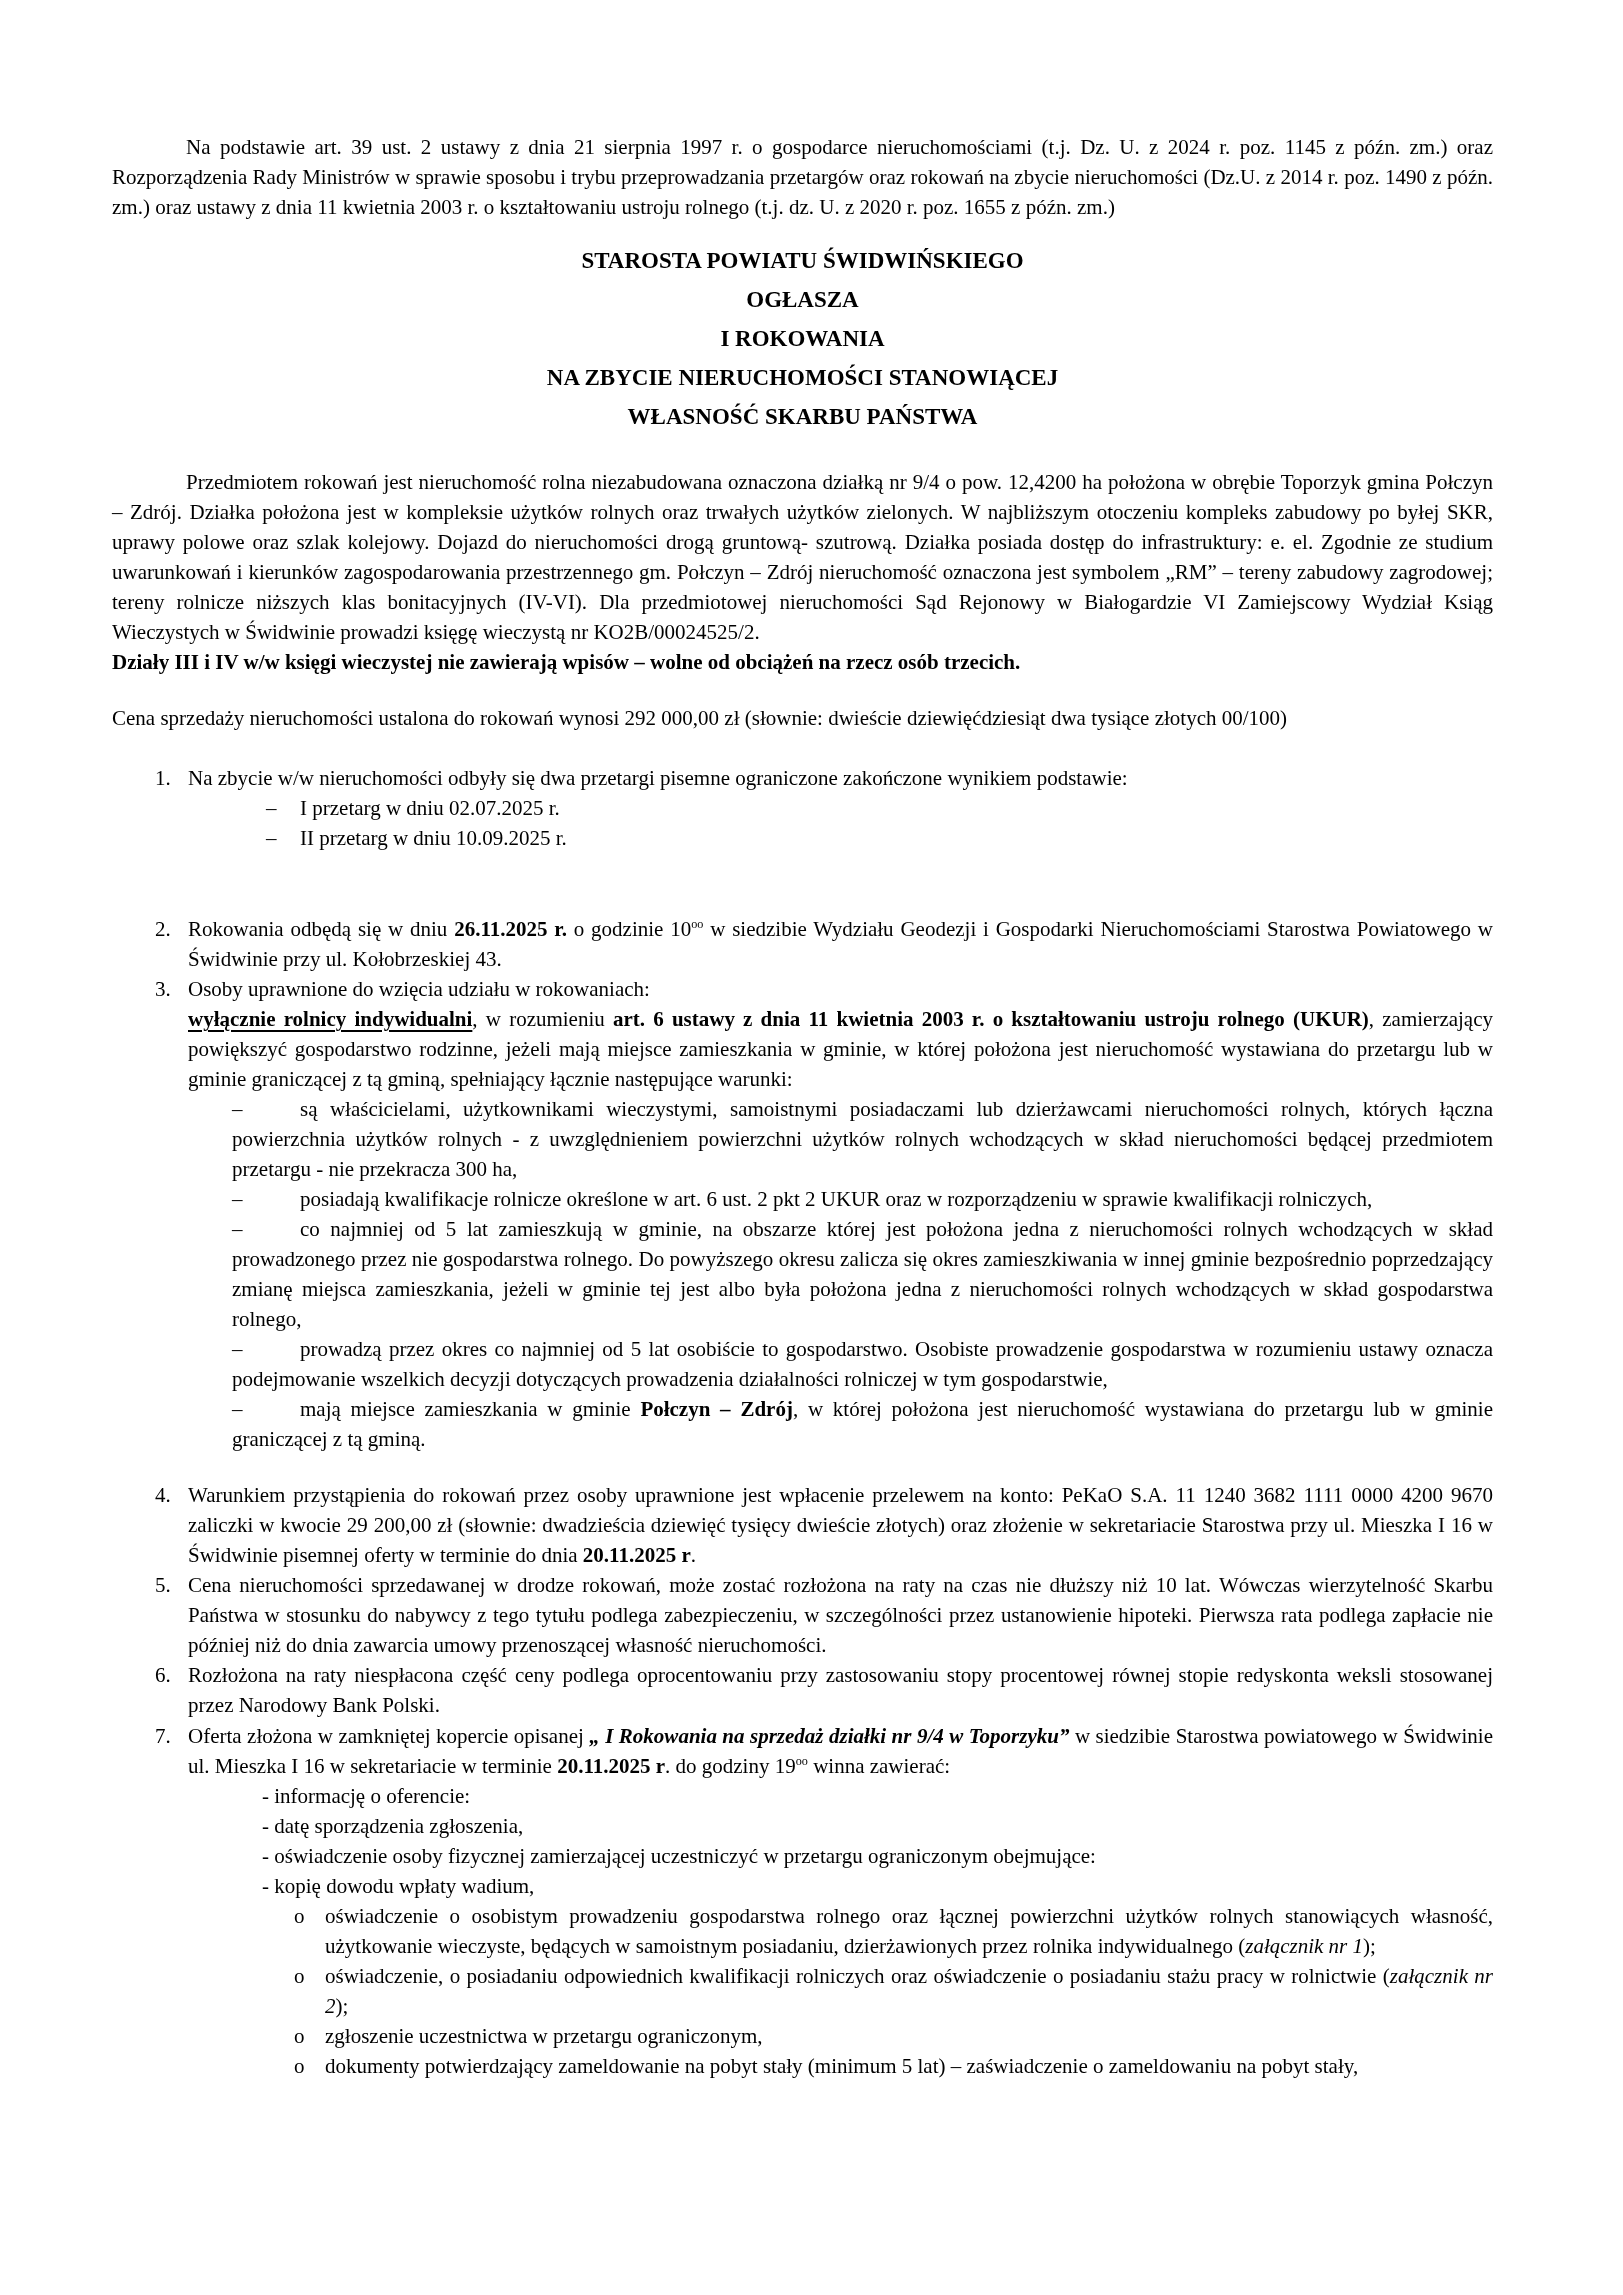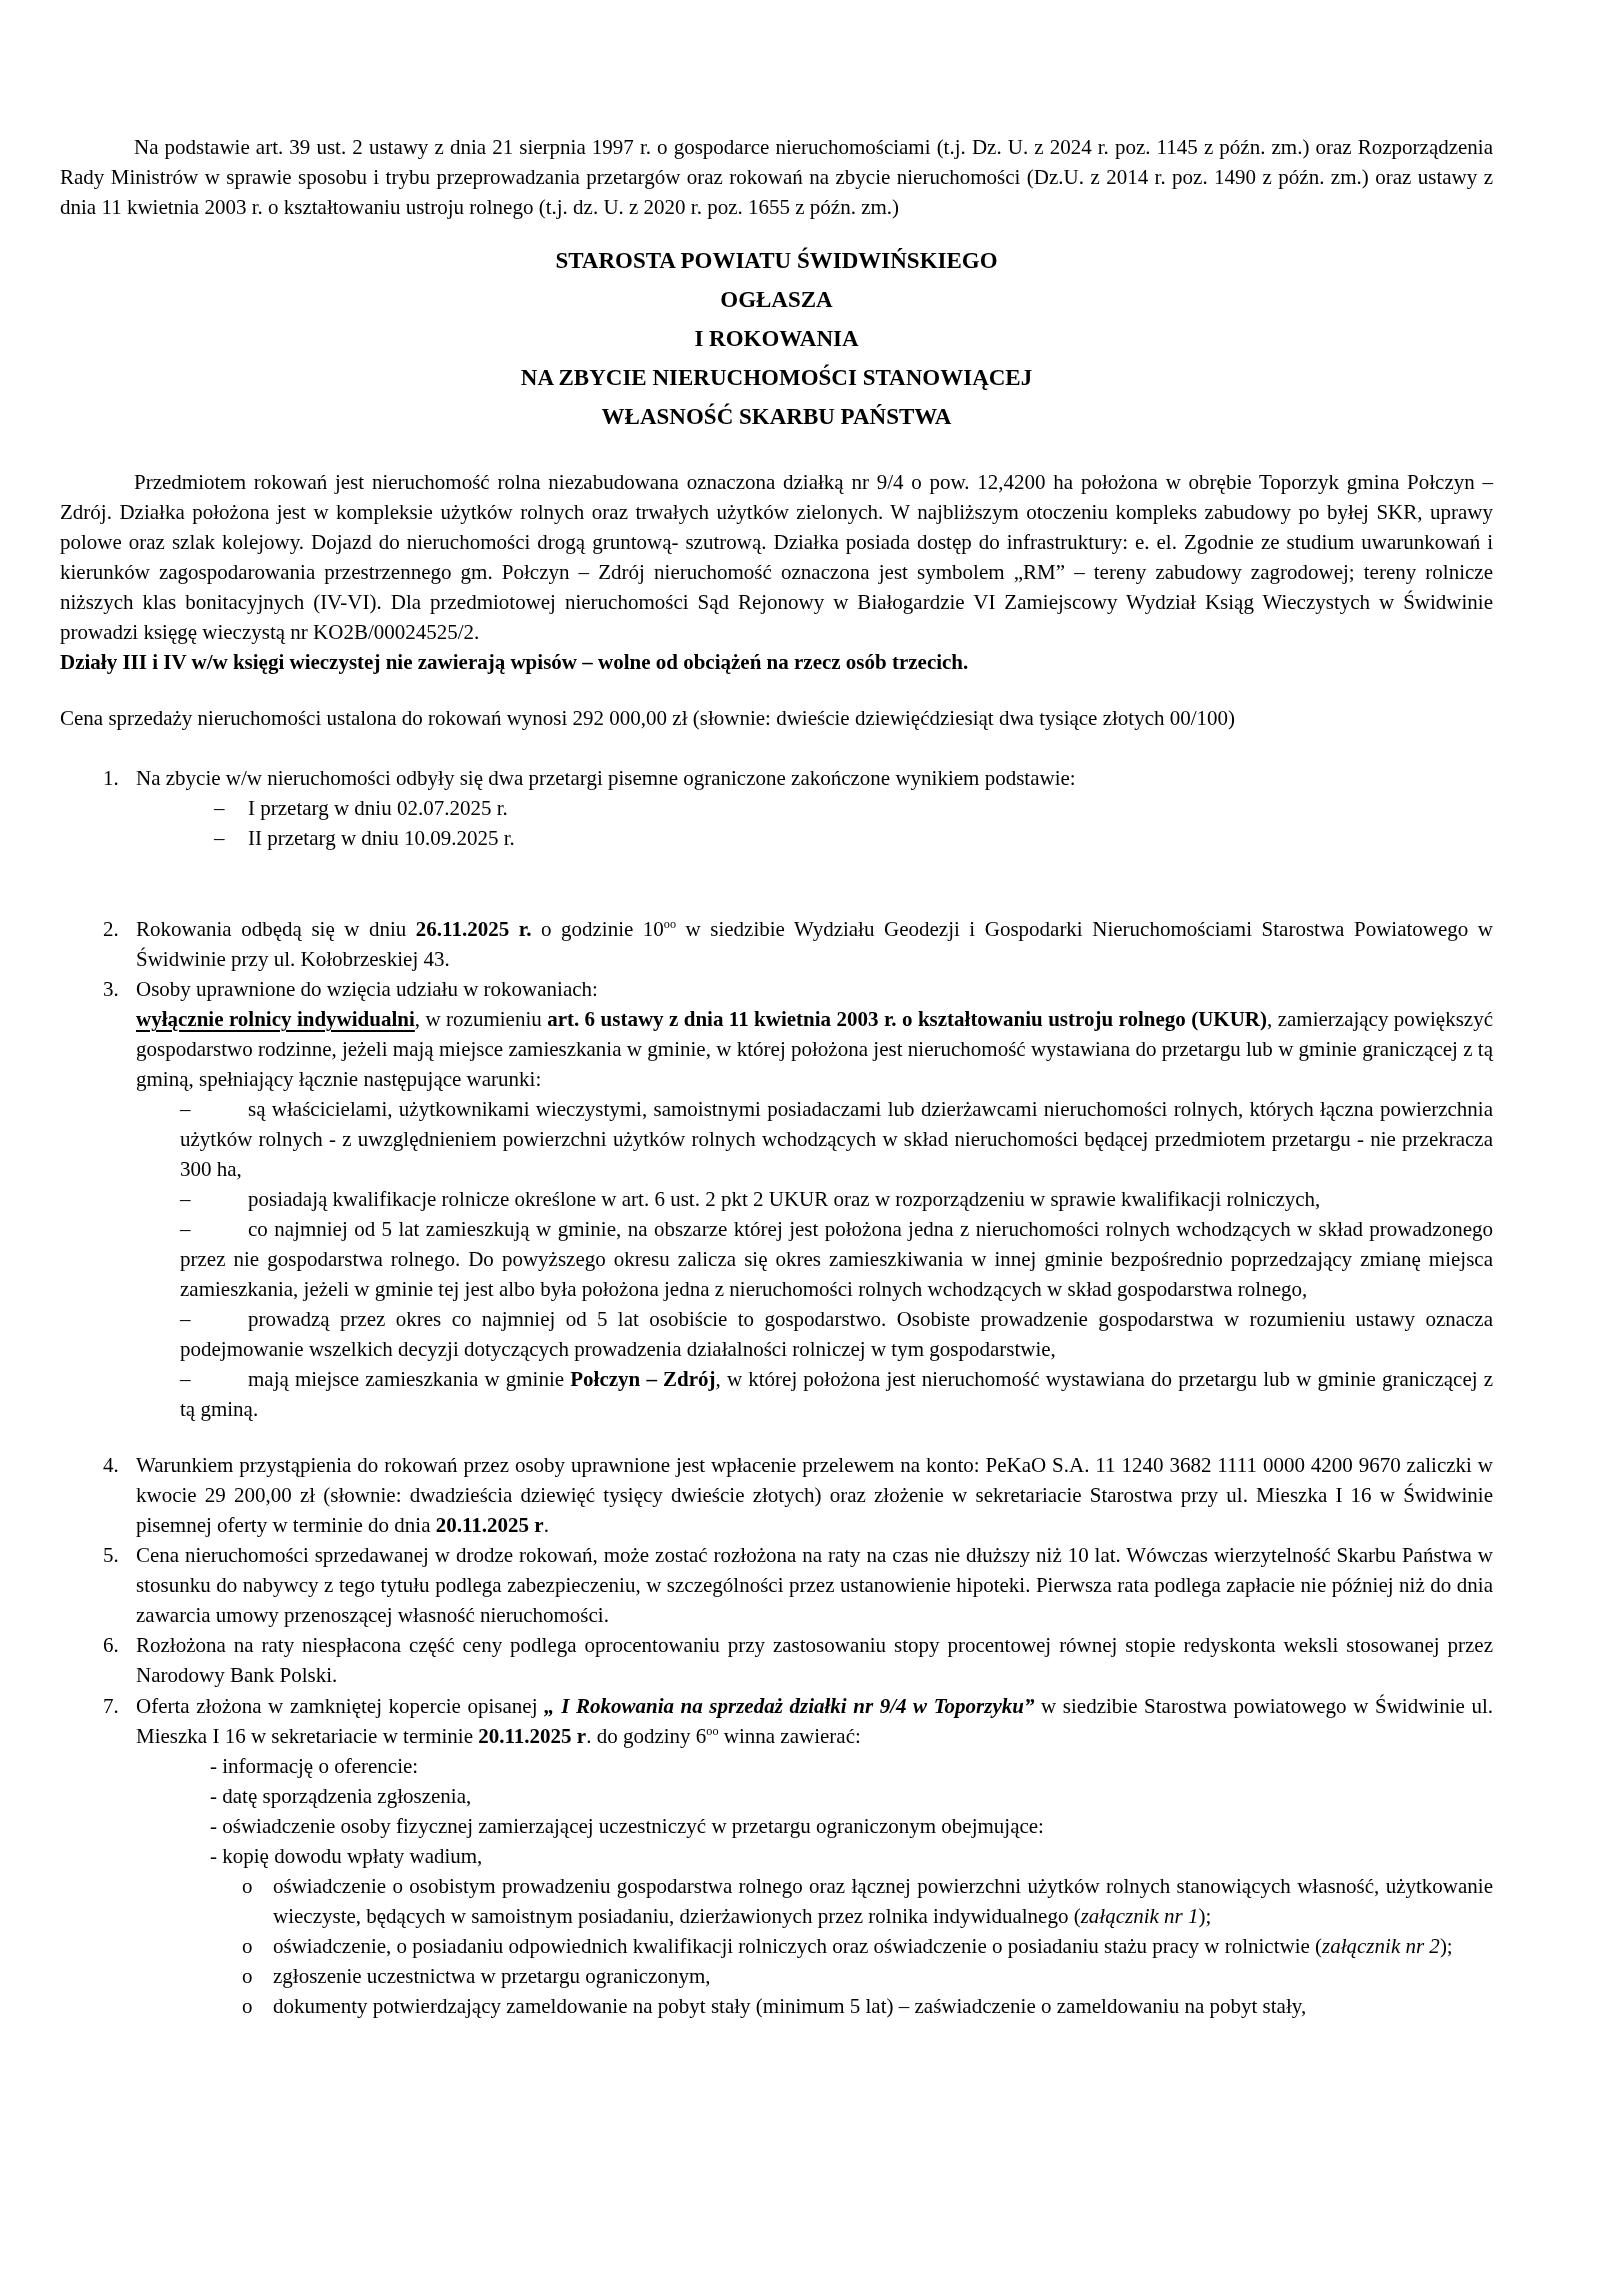--- a/index.html
+++ b/index.html
@@ -4,21 +4,21 @@
 <style>
   html, body { margin: 0; padding: 0; background: #ffffff; }
   body {
     width: 1624px; height: 2295px;
     font-family: "Liberation Serif", "DejaVu Serif", serif;
     color: #000;
   }
   .page {
     box-sizing: border-box;
     width: 1624px; height: 2295px;
-    padding: 132px 131px 0 60px;
+    padding: 132px 131px 0 112px;
     font-size: 21px;
     line-height: 30px;
     position: relative;
   }
   .just { text-align: justify; }
   .indent { text-indent: 74px; }
   .b { font-weight: bold; }
   .i { font-style: italic; }
   .bi { font-weight: bold; font-style: italic; }
   .u { text-decoration-thickness: 2.1px; text-underline-offset: 4.2px; }
@@ -131,21 +131,21 @@
     <span>Cena nieruchomości sprzedawanej w drodze rokowań, może zostać rozłożona na raty na czas nie dłuższy niż 10 lat. Wówczas wierzytelność Skarbu Państwa w stosunku do nabywcy z tego tytułu podlega zabezpieczeniu, w szczególności  przez ustanowienie hipoteki. Pierwsza rata podlega zapłacie nie później niż do dnia zawarcia umowy przenoszącej własność nieruchomości.</span>
   </div>
 
   <div class="num-item">
     <span class="num">6.</span>
     <span>Rozłożona na raty niespłacona część ceny podlega oprocentowaniu przy zastosowaniu stopy procentowej równej stopie redyskonta weksli stosowanej przez Narodowy Bank Polski.</span>
   </div>
 
   <div class="num-item item7">
     <span class="num">7.</span>
-    <span>Oferta złożona w zamkniętej kopercie opisanej </span><span class="bi">„ I Rokowania na sprzedaż działki nr 9/4 w Toporzyku”</span><span> w siedzibie Starostwa powiatowego w Świdwinie ul. Mieszka I 16 w sekretariacie w terminie </span><span class="b">20.11.2025 r</span><span>. do godziny 6</span><sup class="oo">oo</sup><span> winna zawierać:</span>
+    <span>Oferta złożona w zamkniętej kopercie opisanej </span><span class="bi">„ I Rokowania na sprzedaż działki nr 9/4 w Toporzyku”</span><span> w siedzibie Starostwa powiatowego w Świdwinie ul. Mieszka I 16 w sekretariacie w terminie </span><span class="b">20.11.2025 r</span><span>. do godziny 19</span><sup class="oo">oo</sup><span> winna zawierać:</span>
     <div class="d7line">- informację o oferencie:</div>
     <div class="d7line">- datę sporządzenia zgłoszenia,</div>
     <div class="d7line">- oświadczenie osoby fizycznej zamierzającej uczestniczyć w przetargu ograniczonym obejmujące:</div>
     <div class="d7line">- kopię dowodu wpłaty wadium,</div>
   </div>
 
   <div class="obul">
     <span class="omark">o</span><span>oświadczenie o osobistym prowadzeniu gospodarstwa rolnego oraz łącznej powierzchni użytków rolnych stanowiących własność, użytkowanie wieczyste, będących w samoistnym posiadaniu, dzierżawionych przez rolnika indywidualnego (</span><span class="i">załącznik nr 1</span><span>);</span>
   </div>
   <div class="obul">

